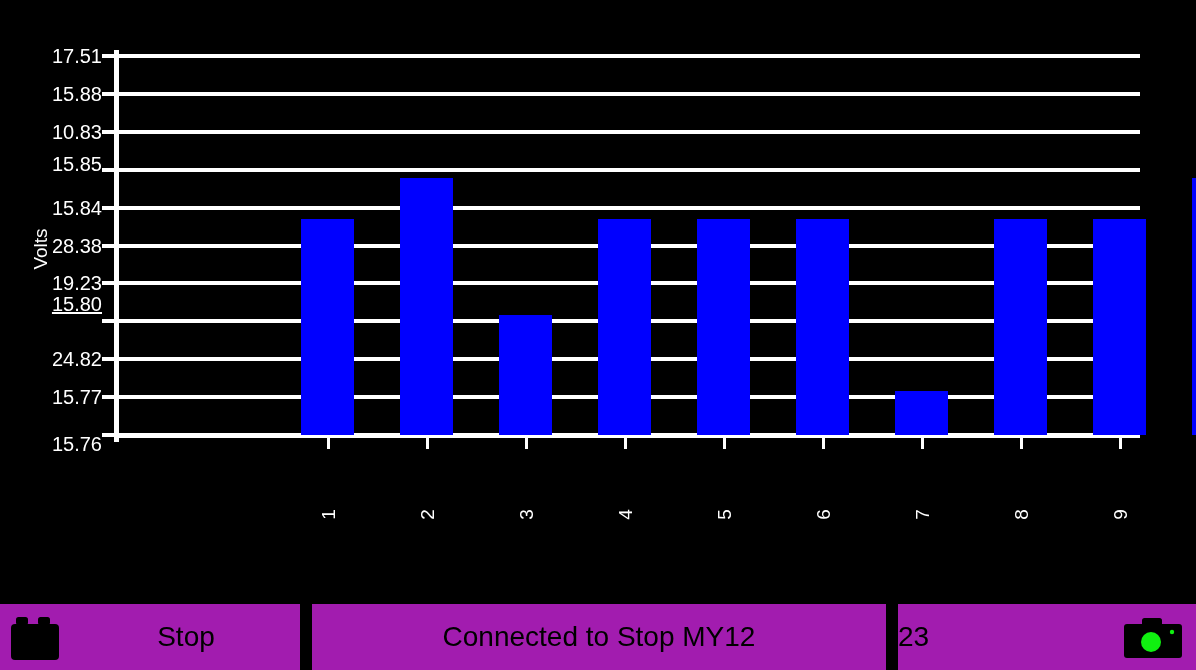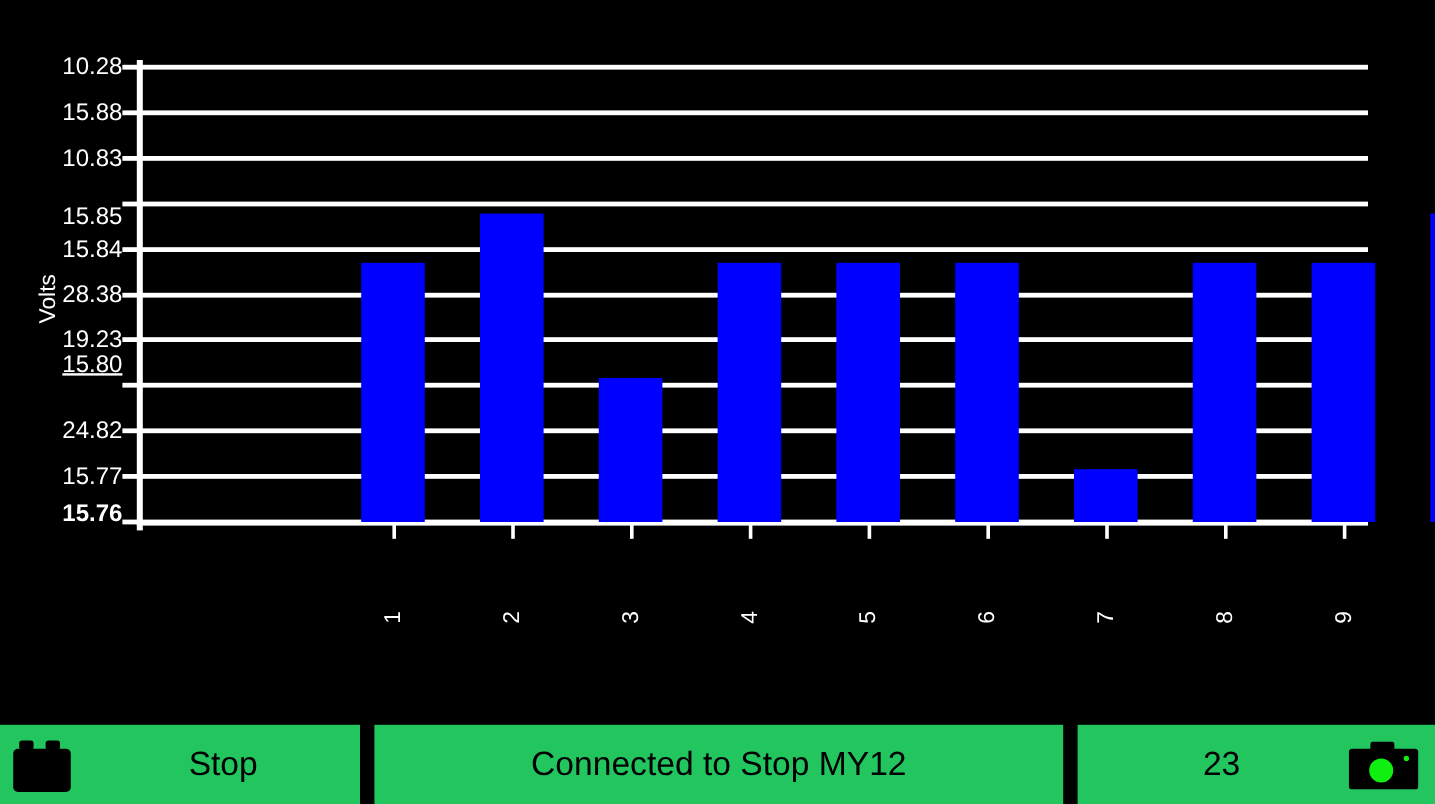--- a/index.html
+++ b/index.html
@@ -137,21 +137,21 @@
     left: 0;
     top: 604px;
     width: 1196px;
     height: 66px;
     background: #000000;
   }
   .status-cell {
     position: absolute;
     top: 0;
     height: 66px;
-    background: #22c55e;
+    background: #a21caf;
     color: #000000;
     display: flex;
     align-items: center;
     justify-content: center;
   }
   #cell-stop   { left: 0px;   width: 300px; }
   #cell-conn   { left: 312px; width: 574px; }
   #cell-count  { left: 898px; width: 298px; }
 
   .cell-label {
@@ -167,41 +167,41 @@
     height: 46px;
   }
   #camera-icon {
     position: absolute;
     right: 14px;
     top: 14px;
     width: 58px;
     height: 40px;
   }
   #stop-label  { position: absolute; left: 76px; width: 220px; text-align: center; }
-  #count-label { position: absolute; left: 0px;  width: 240px; text-align: center; }
+  #count-label { position: absolute; left: 0px;  width: 240px; text-align: left; }
 </style>
 </head>
 <body>
 
 <div id="chart-panel">
 
   <div id="y-axis-title">Volts</div>
 
   <div id="y-tick-labels">
-      <div class="y-tick-label" style="top: 46px;">10.28</div>
+      <div class="y-tick-label" style="top: 46px;">17.51</div>
       <div class="y-tick-label" style="top: 83.9px;">15.88</div>
       <div class="y-tick-label" style="top: 121.8px;">10.83</div>
-      <div class="y-tick-label" style="top: 171px;">15.85</div>
+      <div class="y-tick-label" style="top: 154px;">15.85</div>
       <div class="y-tick-label" style="top: 197.6px; margin-left: 48px;">15.84</div>
       <div class="y-tick-label" style="top: 235.5px;">28.38</div>
       <div class="y-tick-label" style="top: 273.4px;">19.23</div>
       <div class="y-tick-label" style="top: 294px; text-decoration: underline;">15.80</div>
       <div class="y-tick-label" style="top: 349.2px;">24.82</div>
       <div class="y-tick-label" style="top: 387.1px;">15.77</div>
-      <div class="y-tick-label" style="top: 418px; font-weight: bold;">15.76</div>
+      <div class="y-tick-label" style="top: 434px;">15.76</div>
     </div>
 
   <div id="plot-area">
     <div id="y-axis-line"></div>
     <div id="x-axis-line"></div>
     <div id="grid-layer">
         <div class="y-tick-mark" style="top: 4px;"></div>
         <div class="gridline" style="top: 4px;"></div>
         <div class="y-tick-mark" style="top: 41.9px;"></div>
         <div class="gridline" style="top: 41.9px;"></div>

